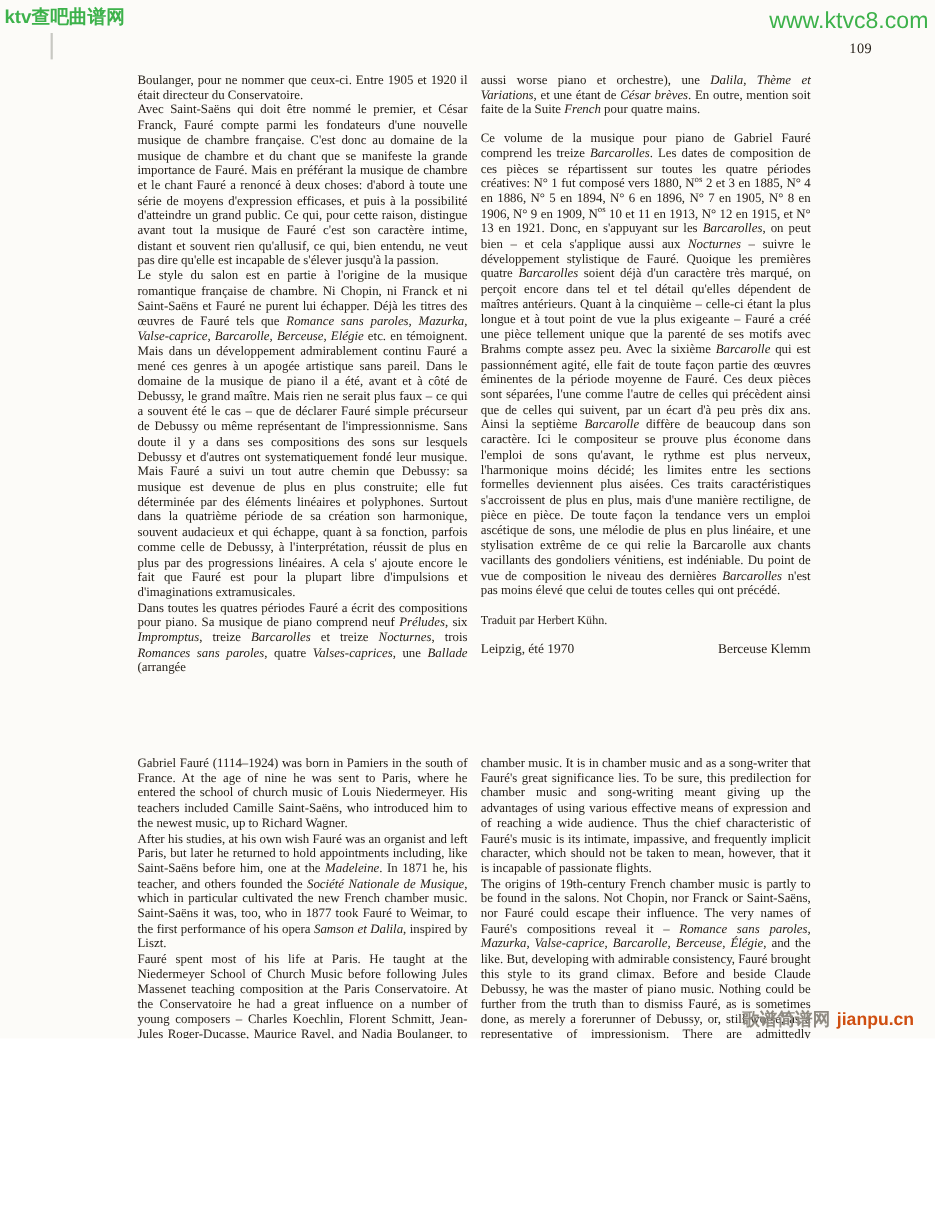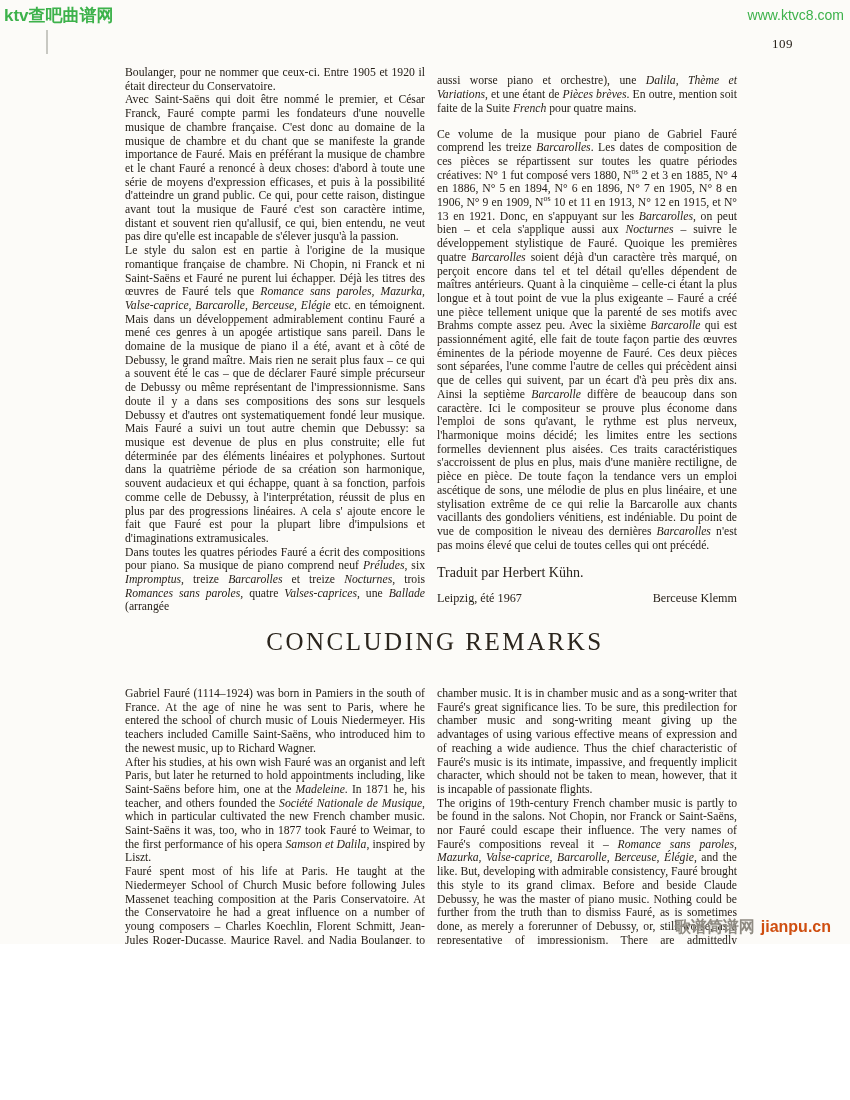--- a/index.html
+++ b/index.html
@@ -11,42 +11,42 @@
     font-family:"Liberation Serif", serif;
     color:#27211a;
     overflow:hidden;
   }
   .watermark{
     position:absolute;
     font-family:"Liberation Sans", sans-serif;
     font-weight:bold;
   }
   .wm-left{left:4px;top:4px;font-size:17px;}
-  .wm-right{right:6px;top:7px;font-size:14px;font-weight:normal;}
+  .wm-right{right:6px;top:7px;font-size:21px;font-weight:normal;}
   .page-number{
     position:absolute;top:36px;right:57px;
     font-size:13px;letter-spacing:0.5px;
   }
   .section{
     position:absolute;left:125px;width:620px;
   }
   .sec-french{top:66px;}
   .sec-english{top:687px;}
-  .columns{display:flex;gap:12px;align-items:center;}
+  .columns{display:flex;gap:12px;}
   .col{
     width:300px;
     font-size:11.7px;
     line-height:13.7px;
     text-align:justify;
     hyphens:auto;
     -webkit-hyphens:auto;
   }
   .col p{margin:0;}
   .para-gap{margin-top:12px !important;}
-  .translator{margin-top:14px !important;font-size:14px;}
+  .translator{margin-top:14px !important;font-size:11px;}
   .dateline{
     margin-top:12px;
     display:flex;justify-content:space-between;
     font-size:12.2px;
   }
   .heading{
     position:absolute;left:125px;top:628px;width:620px;
     text-align:center;
     font-size:25px;
     letter-spacing:2.5px;
@@ -94,32 +94,31 @@
 
   <div class="section sec-french">
     <div class="columns">
       <div class="col" lang="fr">
         <p>Boulanger, pour ne nommer que ceux-ci. Entre 1905 et 1920 il était directeur du Conservatoire.</p>
         <p>Avec Saint-Saëns qui doit être nommé le premier, et César Franck, Fauré compte parmi les fondateurs d'une nouvelle musique de chambre française. C'est donc au domaine de la musique de chambre et du chant que se manifeste la grande importance de Fauré. Mais en préférant la musique de chambre et le chant Fauré a renoncé à deux choses: d'abord à toute une série de moyens d'expression efficases, et puis à la possibilité d'atteindre un grand public. Ce qui, pour cette raison, distingue avant tout la musique de Fauré c'est son caractère intime, distant et souvent rien qu'allusif, ce qui, bien entendu, ne veut pas dire qu'elle est incapable de s'élever jusqu'à la passion.</p>
         <p><span>Le style du salon est en partie à l'origine de la musique romantique française de chambre. Ni Chopin, ni Franck et ni Saint-Saëns et Fauré ne purent lui échapper. Déjà les titres des œuvres de Fauré tels que </span><em>Romance sans paroles, Mazurka, Valse-caprice, Barcarolle, Berceuse, Elégie</em><span> etc. en témoignent. Mais dans un développement admirablement continu Fauré a mené ces genres à un apogée artistique sans pareil. Dans le domaine de la musique de piano il a été, avant et à côté de Debussy, le grand maître. Mais rien ne serait plus faux – ce qui a souvent été le cas – que de déclarer Fauré simple précurseur de Debussy ou même représentant de l'impressionnisme. Sans doute il y a dans ses compositions des sons sur lesquels Debussy et d'autres ont systematiquement fondé leur musique. Mais Fauré a suivi un tout autre chemin que Debussy: sa musique est devenue de plus en plus construite; elle fut déterminée par des éléments linéaires et polyphones. Surtout dans la quatrième période de sa création son harmonique, souvent audacieux et qui échappe, quant à sa fonction, parfois comme celle de Debussy, à l'interprétation, réussit de plus en plus par des progressions linéaires. A cela s' ajoute encore le fait que Fauré est pour la plupart libre d'impulsions et d'imaginations extramusicales.</span></p>
         <p><span>Dans toutes les quatres périodes Fauré a écrit des compositions pour piano. Sa musique de piano comprend neuf </span><em>Préludes</em><span>, six </span><em>Impromptus</em><span>, treize </span><em>Barcarolles</em><span> et treize </span><em>Nocturnes</em><span>, trois </span><em>Romances sans paroles</em><span>, quatre </span><em>Valses-caprices</em><span>, une </span><em>Ballade</em><span> (arrangée</span></p>
       </div>
       <div class="col" lang="fr">
-        <p><span>aussi worse piano et orchestre), une </span><em>Dalila</em><span>, </span><em>Thème et Variations</em><span>, et une étant de </span><em>Pièces brèves</em><span>. En outre, mention soit faite de la Suite </span><em>French</em><span> pour quatre mains.</span></p>
+        <p><span>aussi worse piano et orchestre), une </span><em>Dalila</em><span>, </span><em>Thème et Variations</em><span>, et une étant de </span><em>César brèves</em><span>. En outre, mention soit faite de la Suite </span><em>French</em><span> pour quatre mains.</span></p>
         <p class="para-gap"><span>Ce volume de la musique pour piano de Gabriel Fauré comprend les treize </span><em>Barcarolles</em><span>. Les dates de composition de ces pièces se répartissent sur toutes les quatre périodes créatives: N° 1 fut composé vers 1880, N</span><sup>os</sup><span> 2 et 3 en 1885, N° 4 en 1886, N° 5 en 1894, N° 6 en 1896, N° 7 en 1905, N° 8 en 1906, N° 9 en 1909, N</span><sup>os</sup><span> 10 et 11 en 1913, N° 12 en 1915, et N° 13 en 1921. Donc, en s'appuyant sur les </span><em>Barcarolles</em><span>, on peut bien – et cela s'applique aussi aux </span><em>Nocturnes</em><span> – suivre le développement stylistique de Fauré. Quoique les premières quatre </span><em>Barcarolles</em><span> soient déjà d'un caractère très marqué, on perçoit encore dans tel et tel détail qu'elles dépendent de maîtres antérieurs. Quant à la cinquième – celle-ci étant la plus longue et à tout point de vue la plus exigeante – Fauré a créé une pièce tellement unique que la parenté de ses motifs avec Brahms compte assez peu. Avec la sixième </span><em>Barcarolle</em><span> qui est passionnément agité, elle fait de toute façon partie des œuvres éminentes de la période moyenne de Fauré. Ces deux pièces sont séparées, l'une comme l'autre de celles qui précèdent ainsi que de celles qui suivent, par un écart d'à peu près dix ans. Ainsi la septième </span><em>Barcarolle</em><span> diffère de beaucoup dans son caractère. Ici le compositeur se prouve plus économe dans l'emploi de sons qu'avant, le rythme est plus nerveux, l'harmonique moins décidé; les limites entre les sections formelles deviennent plus aisées. Ces traits caractéristiques s'accroissent de plus en plus, mais d'une manière rectiligne, de pièce en pièce. De toute façon la tendance vers un emploi ascétique de sons, une mélodie de plus en plus linéaire, et une stylisation extrême de ce qui relie la Barcarolle aux chants vacillants des gondoliers vénitiens, est indéniable. Du point de vue de composition le niveau des dernières </span><em>Barcarolles</em><span> n'est pas moins élevé que celui de toutes celles qui ont précédé.</span></p>
         <p class="translator">Traduit par Herbert Kühn.</p>
         <div class="dateline">
-          <span>Leipzig, été 1967</span>
+          <span>Leipzig, été 1970</span>
           <span>Berceuse Klemm</span>
         </div>
       </div>
     </div>
   </div>
 
-  <h1 class="heading">CONCLUDING REMARKS</h1>
 
   <div class="section sec-english">
     <div class="columns">
       <div class="col" lang="en">
         <p>Gabriel Fauré (1114–1924) was born in Pamiers in the south of France. At the age of nine he was sent to Paris, where he entered the school of church music of Louis Niedermeyer. His teachers included Camille Saint-Saëns, who introduced him to the newest music, up to Richard Wagner.</p>
         <p><span>After his studies, at his own wish Fauré was an organist and left Paris, but later he returned to hold appointments including, like Saint-Saëns before him, one at the </span><em>Madeleine</em><span>. In 1871 he, his teacher, and others founded the </span><em>Société Nationale de Musique</em><span>, which in particular cultivated the new French chamber music. Saint-Saëns it was, too, who in 1877 took Fauré to Weimar, to the first performance of his opera </span><em>Samson et Dalila</em><span>, inspired by Liszt.</span></p>
         <p>Fauré spent most of his life at Paris. He taught at the Niedermeyer School of Church Music before following Jules Massenet teaching composition at the Paris Conservatoire. At the Conservatoire he had a great influence on a number of young composers – Charles Koechlin, Florent Schmitt, Jean-Jules Roger-Ducasse, Maurice Ravel, and Nadia Boulanger, to name but a few. From 1905 until his resignation in 1920 he was its director.</p>
         <p>Together with Saint-Saëns, who deserves first mention here, and César Franck, Fauré was one of the founders of the new French</p>
       </div>
       <div class="col" lang="en">

